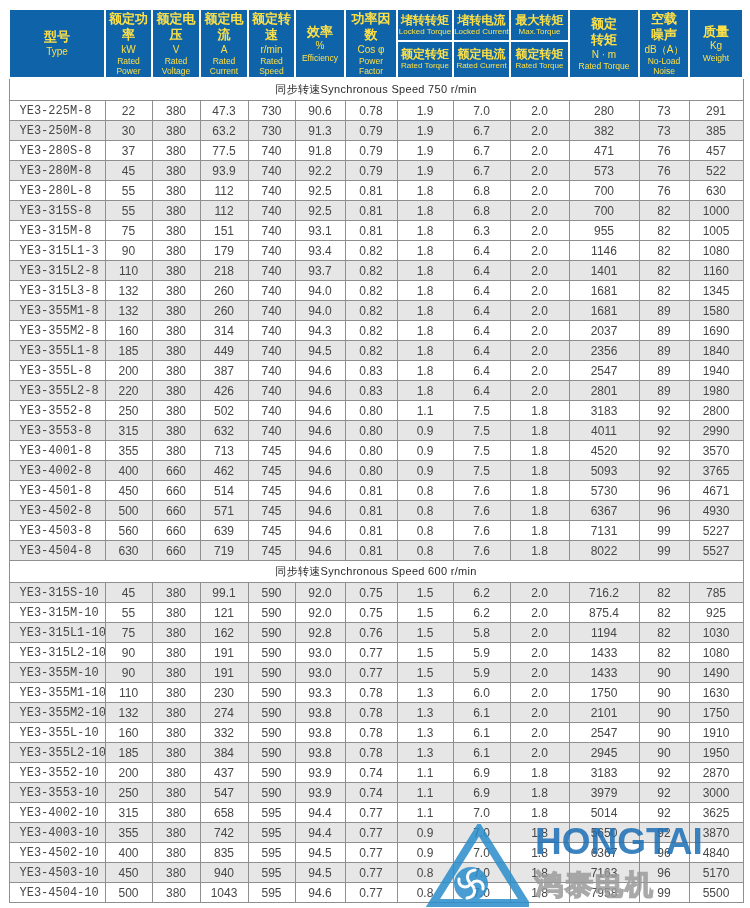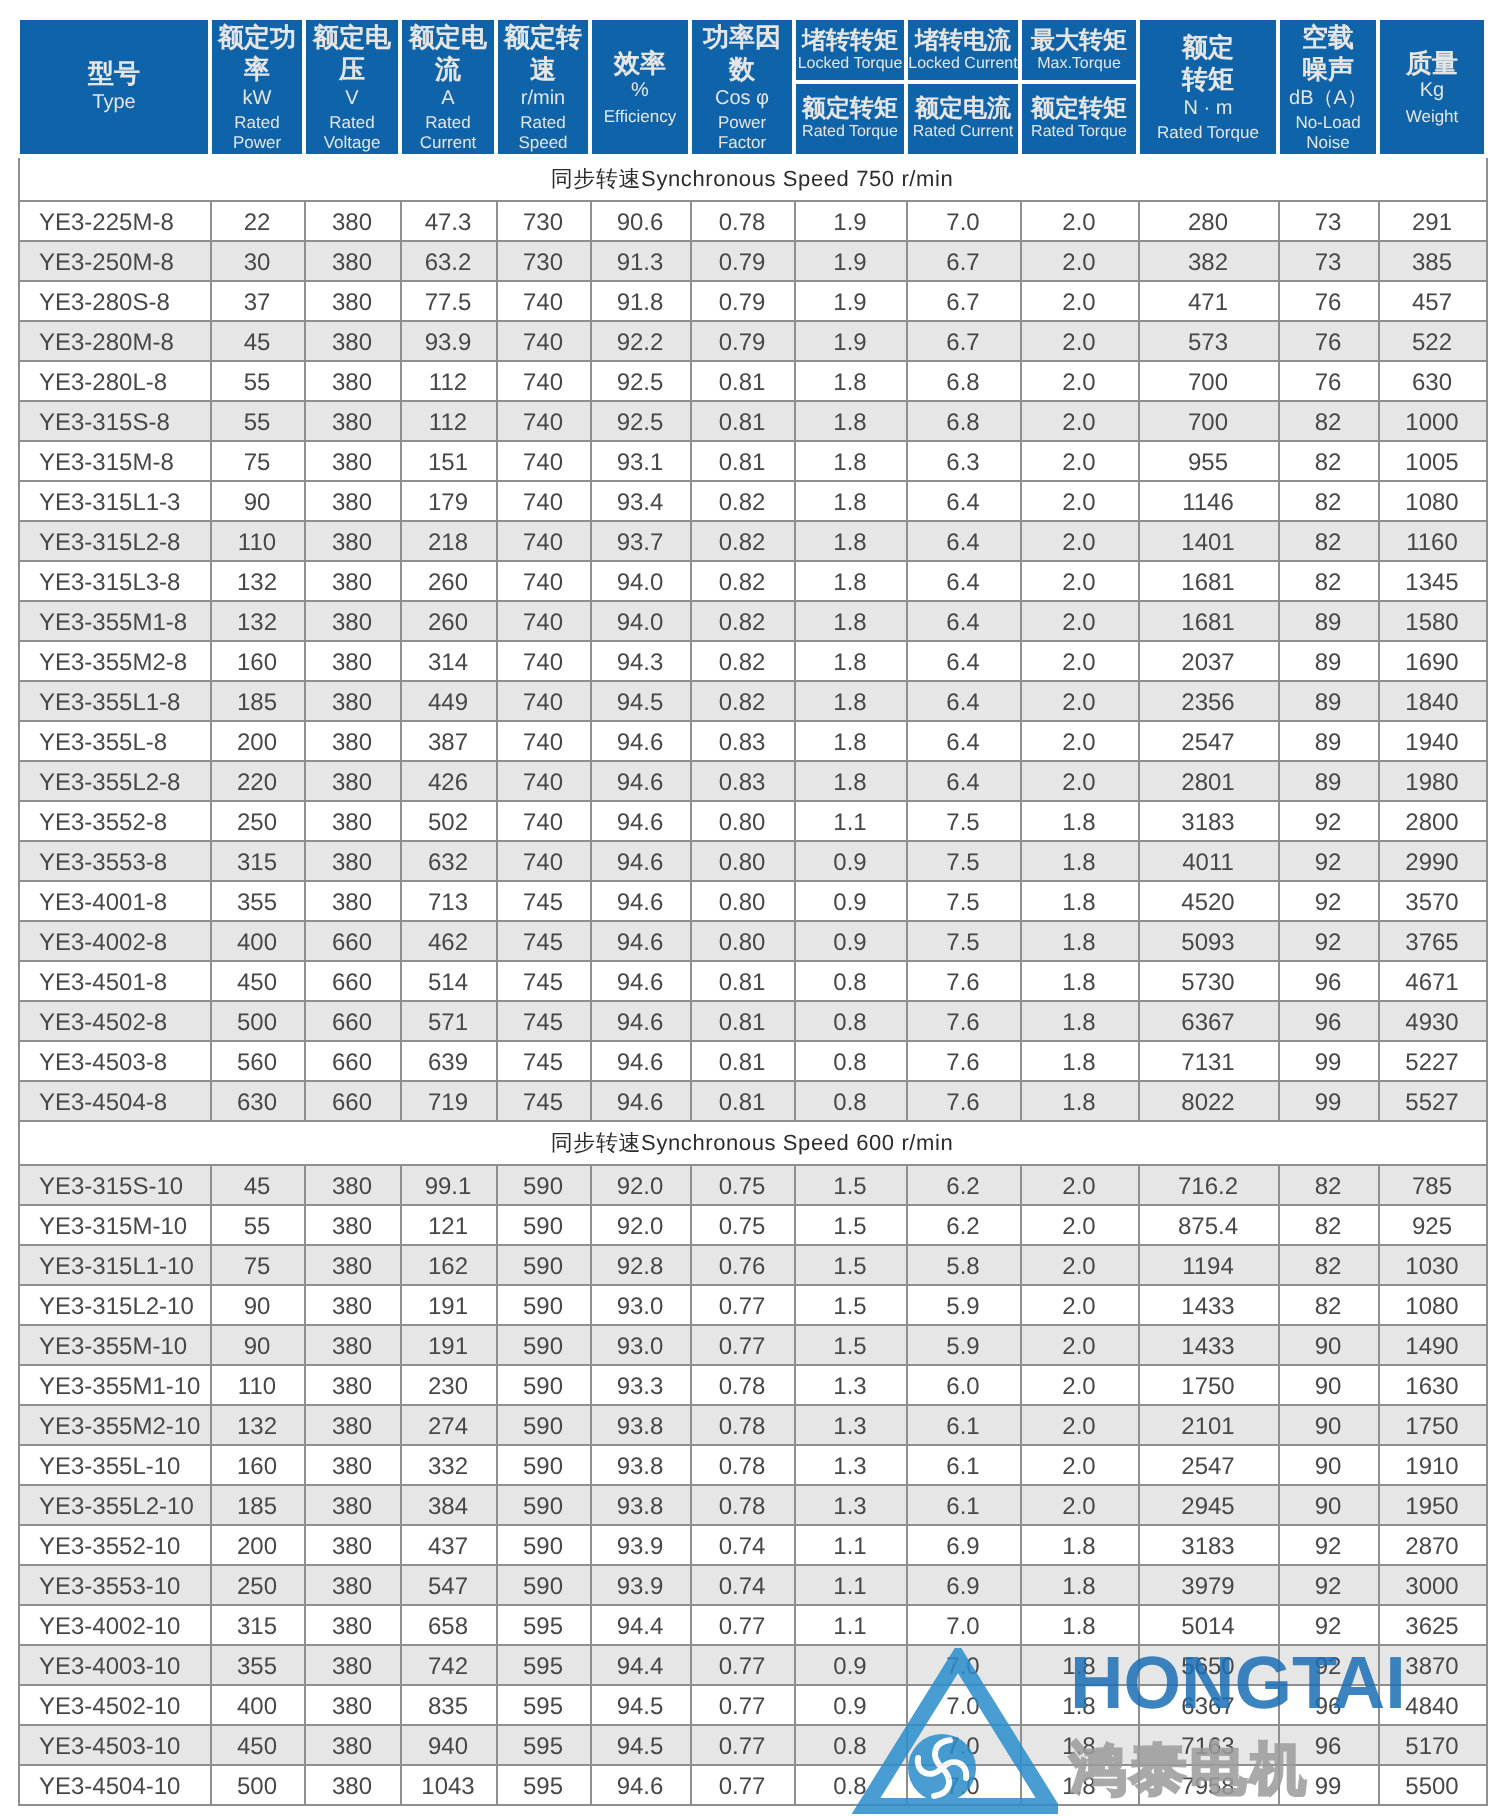--- a/index.html
+++ b/index.html
@@ -16,38 +16,38 @@
       radial-gradient(120px 70px at 240px 330px, rgba(120,120,120,0.07), transparent 70%),
       radial-gradient(160px 90px at 560px 420px, rgba(120,120,120,0.06), transparent 70%),
       radial-gradient(140px 80px at 180px 720px, rgba(120,120,120,0.06), transparent 70%),
       radial-gradient(120px 70px at 620px 180px, rgba(120,120,120,0.05), transparent 70%);
   }
 
   table.spec{border-collapse:collapse;table-layout:fixed;width:734px;position:relative;z-index:1;}
 
   
   thead th{
-    background:#0f63a8;color:#e5e5e5;border:2px solid #fff;
+    background:#0f63a8;color:#fde047;border:2px solid #fff;
     text-align:center;vertical-align:middle;padding:1px 0;font-weight:normal;
   }
   thead tr.h1 th{height:28px;}
   .h-zh{display:block;font-size:13px;font-weight:bold;line-height:1.25;}
   th.split .h-zh{font-size:12px;line-height:1.1;}
   .h-unit{display:block;font-size:10px;line-height:1.25;}
   .h-en{display:block;font-size:8.5px;line-height:1.2;}
   th.split .h-en{font-size:8px;}
 
   
   tbody td{
     border:1px solid #8f8f8f;height:19px;text-align:center;
     font-size:12px;color:#474747;background:#fff;padding:0;
     white-space:nowrap;overflow:hidden;
   }
   tbody tr.shaded td{background:#e6e6e6;}
-  tbody td.c-type{text-align:left;padding-left:10px;}
+  tbody td.c-type{text-align:left;padding-left:10px;font-family:Liberation Mono, monospace;}
   tbody tr.section-row td{
     height:21px;background:#fff;font-size:11px;color:#2b2b2b;letter-spacing:0.3px;
   }
 
   
   .wm{position:absolute;left:425px;top:824px;width:300px;height:84px;z-index:5;
       pointer-events:none;opacity:0.85;display:flex;align-items:flex-start;}
   .wm-tri{flex:0 0 auto;}
   .wm-text{margin-left:6px;display:flex;flex-direction:column;}
   .wm-en{font-size:37px;font-weight:bold;color:#1b6fb5;line-height:0.95;letter-spacing:0px;}

